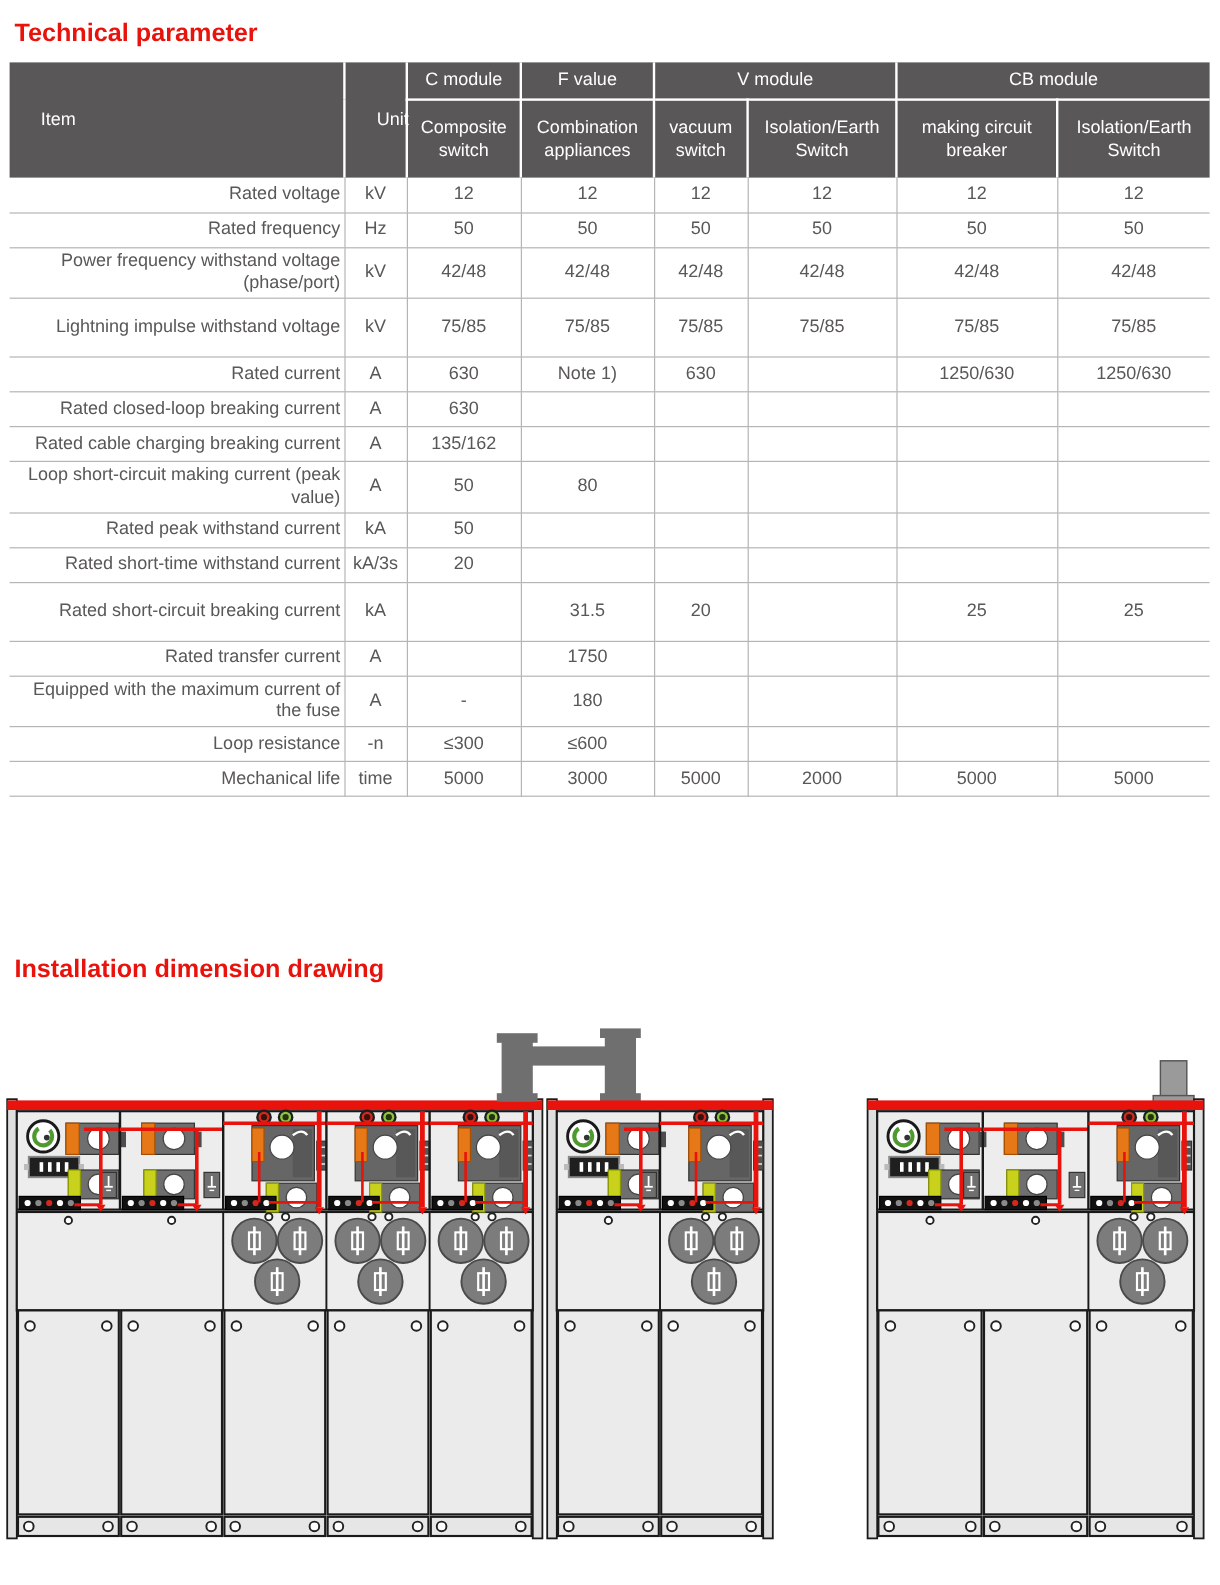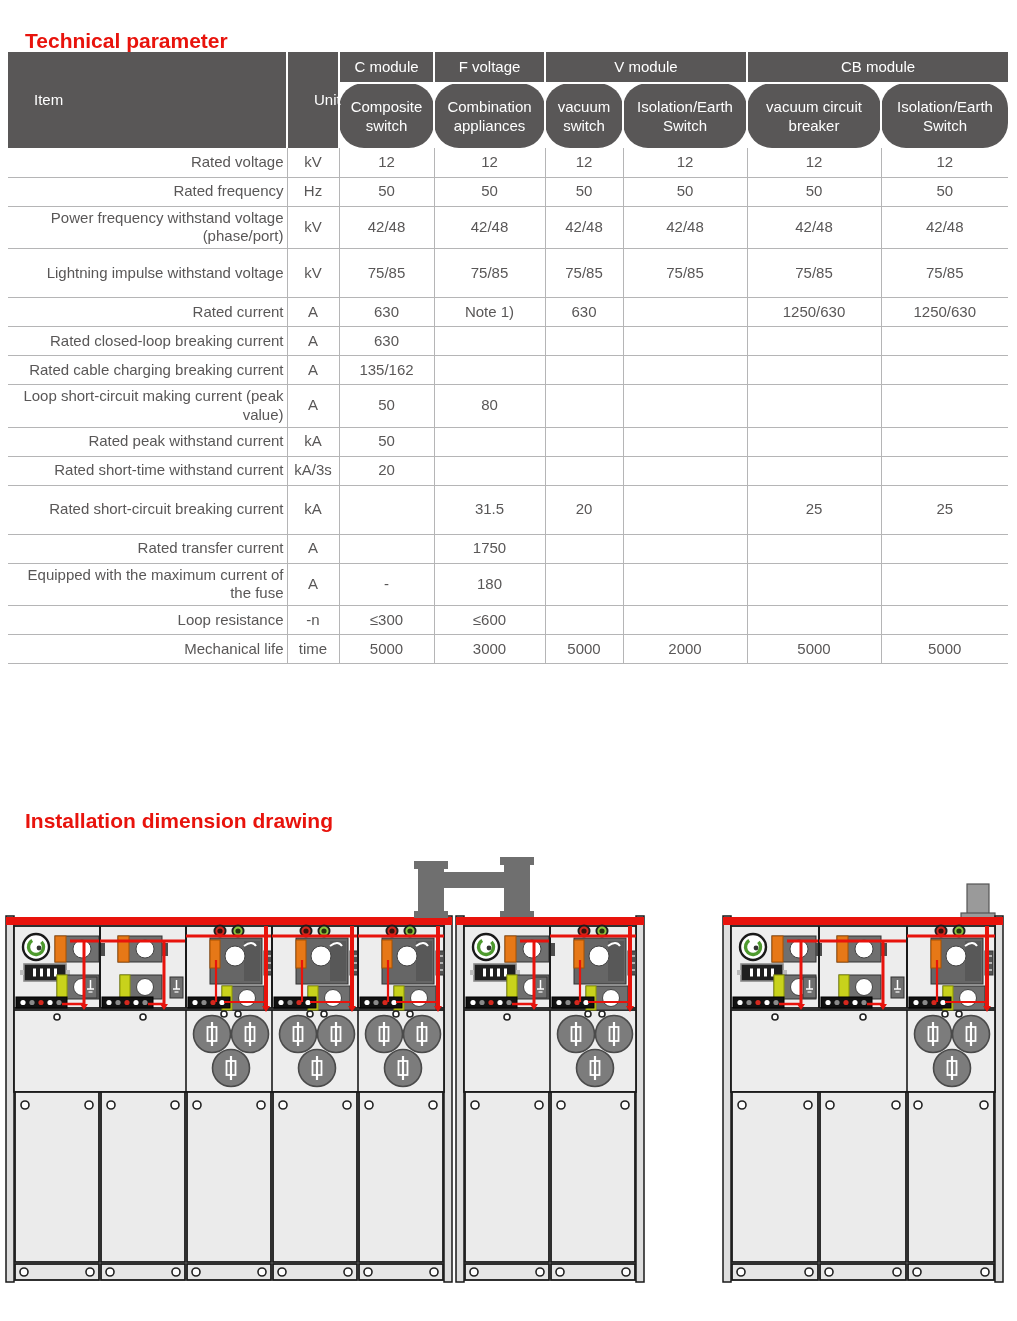--- a/index.html
+++ b/index.html
@@ -1,27 +1,27 @@
 <!DOCTYPE html>
 <html><head>
 <meta charset="utf-8">
 <style>
   html,body{margin:0;padding:0;background:#fff;}
   body{width:1017px;height:1321px;position:relative;font-family:"Liberation Sans",sans-serif;}
-  .sec-title{position:absolute;left:8px;margin:17px;font-size:21px;font-weight:bold;color:#e8130c;}
+  .sec-title{position:absolute;left:8px;margin:4px;font-size:21px;font-weight:bold;color:#e8130c;}
   #title-tech{top:12px;}
   #title-install{top:792px;}
 
   table.param{position:absolute;left:8px;top:52px;width:1000px;border-collapse:collapse;table-layout:fixed;}
   table.param th{background:#595757;color:#fff;font-weight:normal;font-size:15px;line-height:1.3;
     border-right:2px solid #fff;border-bottom:2px solid #fff;padding:2px 4px;text-align:center;vertical-align:middle;}
   table.param th.item-h{text-align:left;padding-left:8px;}
   table.param th.last{border-right:none;}
   table.param th[rowspan]{border-bottom:none;padding-left:26px;}
-  table.param tr.subhead th{border-bottom:none;height:60px;border-radius:25px;}
+  table.param tr.subhead th{border-bottom:none;height:60px;}
   table.param tr.grouphead th{height:26px;margin-top:20px;}
   table.param td{border-bottom:1px solid #b5b5b6;border-right:1px solid #b5b5b6;
     font-size:15px;color:#595757;text-align:center;padding:2px 3px;line-height:1.25;}
   table.param td:last-child{border-right:none;}
   table.param td.item{text-align:right;padding-left:6px;}
   table.param tbody tr{height:29px;}
   table.param tbody tr:nth-child(4),table.param tbody tr:nth-child(11){height:49px;}
 
   #drawing-wrap{position:absolute;left:0;top:845px;width:1017px;height:450px;}
   svg{display:block;}
@@ -40,30 +40,30 @@
     <col style="width:78px">
       <col style="width:124px">
       <col style="width:134px">
       <col style="width:127px">
   </colgroup>
   <thead>
     <tr class="grouphead">
       <th rowspan="2" class="item-h">Item</th>
       <th rowspan="2">Unit</th>
       <th>C module</th>
-      <th>F voltage</th>
+      <th>F value</th>
       <th colspan="2">V module</th>
       <th colspan="2" class="last">CB module</th>
     </tr>
     <tr class="subhead">
       <th>Composite switch</th>
       <th>Combination appliances</th>
       <th>vacuum switch</th>
       <th>Isolation/Earth Switch</th>
-      <th>vacuum circuit breaker</th>
+      <th>making circuit breaker</th>
       <th class="last">Isolation/Earth Switch</th>
     </tr>
   </thead>
   <tbody>
       <tr>
         <td class="item">Rated voltage</td>
         <td>kV</td>
         <td>12</td>
         <td>12</td>
         <td>12</td>

